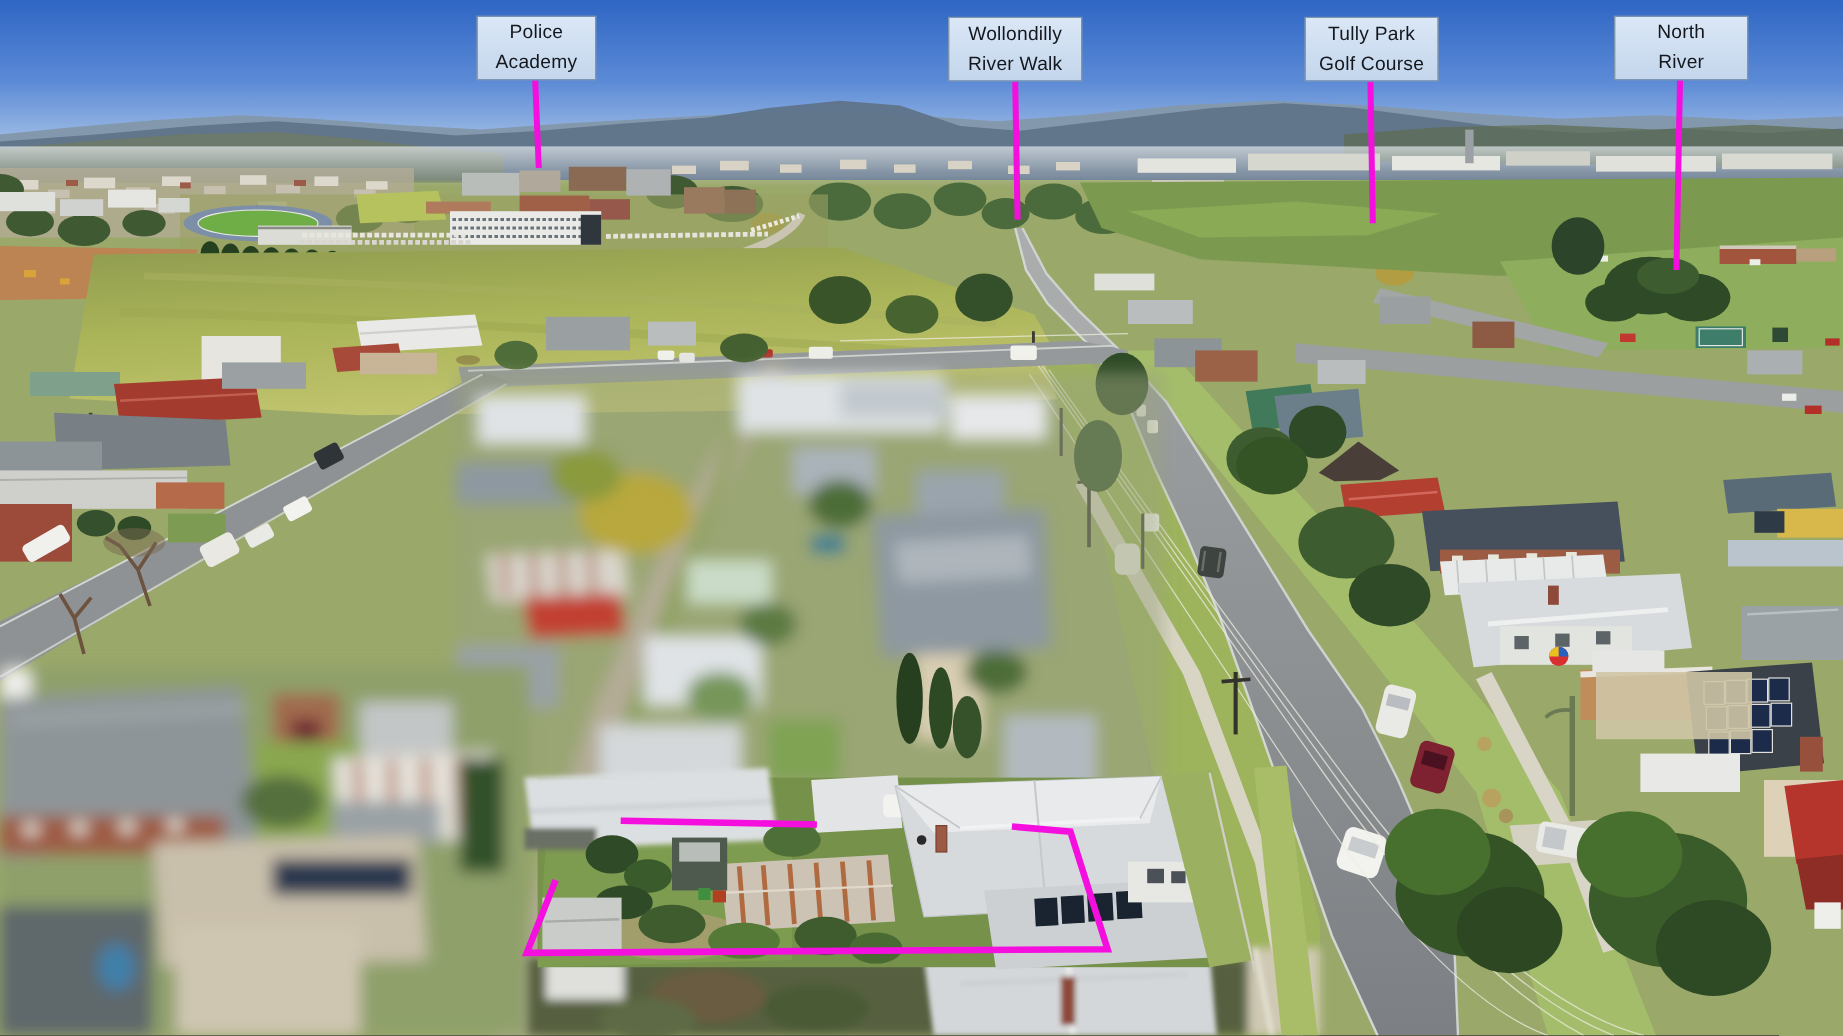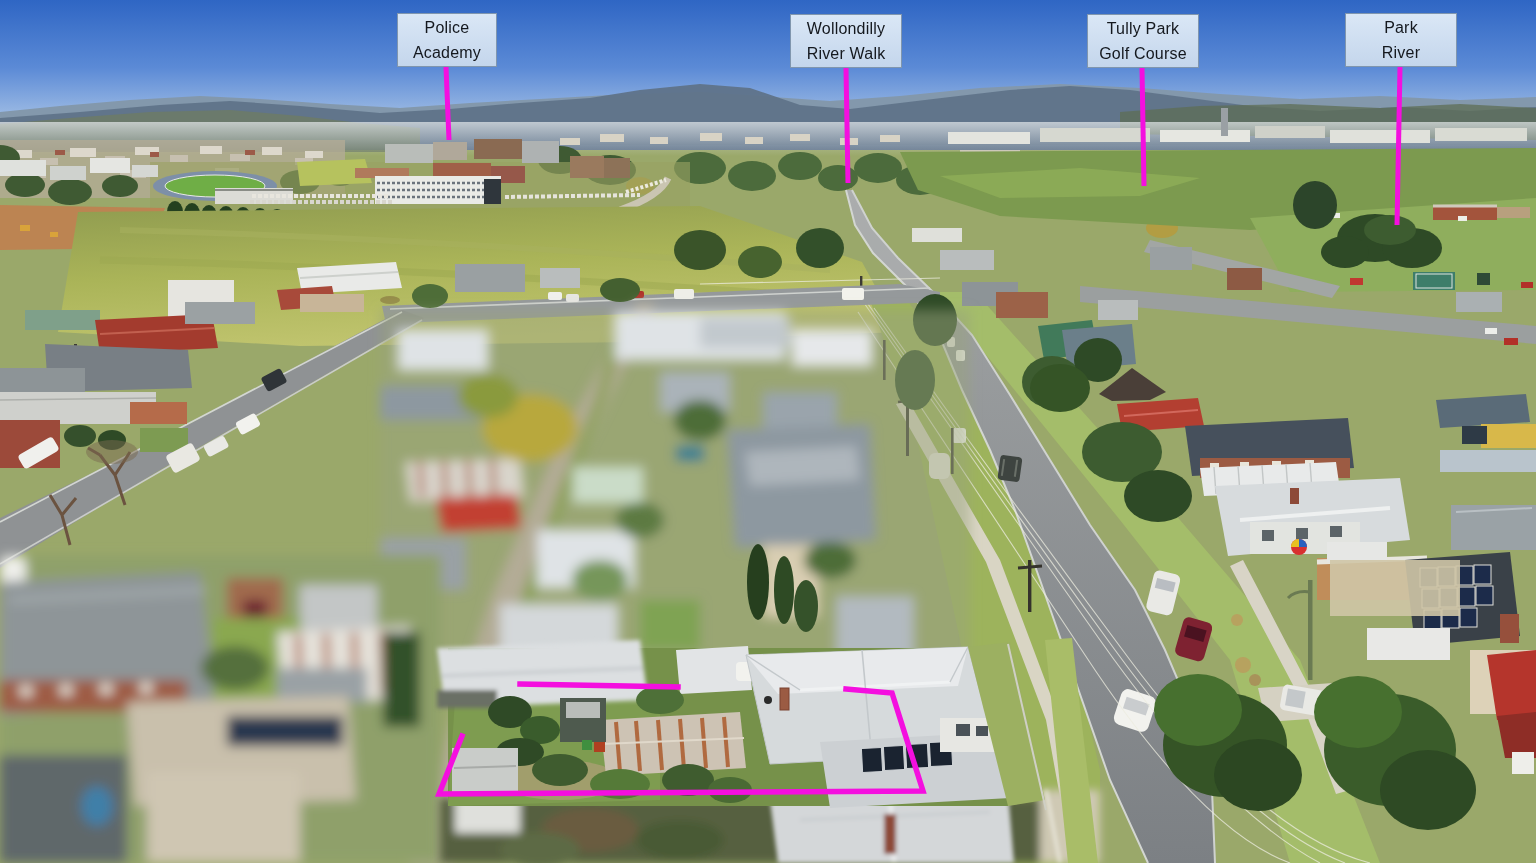--- a/index.html
+++ b/index.html
@@ -667,16 +667,16 @@
 </div>
 <div class="map-label" id="label-1" style="left: 790px; top: 14px; width: 112px; height: 54px;">
   <span>Wollondilly</span>
   <span>River Walk</span>
 </div>
 <div class="map-label" id="label-2" style="left: 1087px; top: 14px; width: 112px; height: 54px;">
   <span>Tully Park</span>
   <span>Golf Course</span>
 </div>
 <div class="map-label" id="label-3" style="left: 1345px; top: 13px; width: 112px; height: 54px;">
-  <span>Park</span>
+  <span>North</span>
   <span>River</span>
 </div>
 </div>
 
 </body></html>

